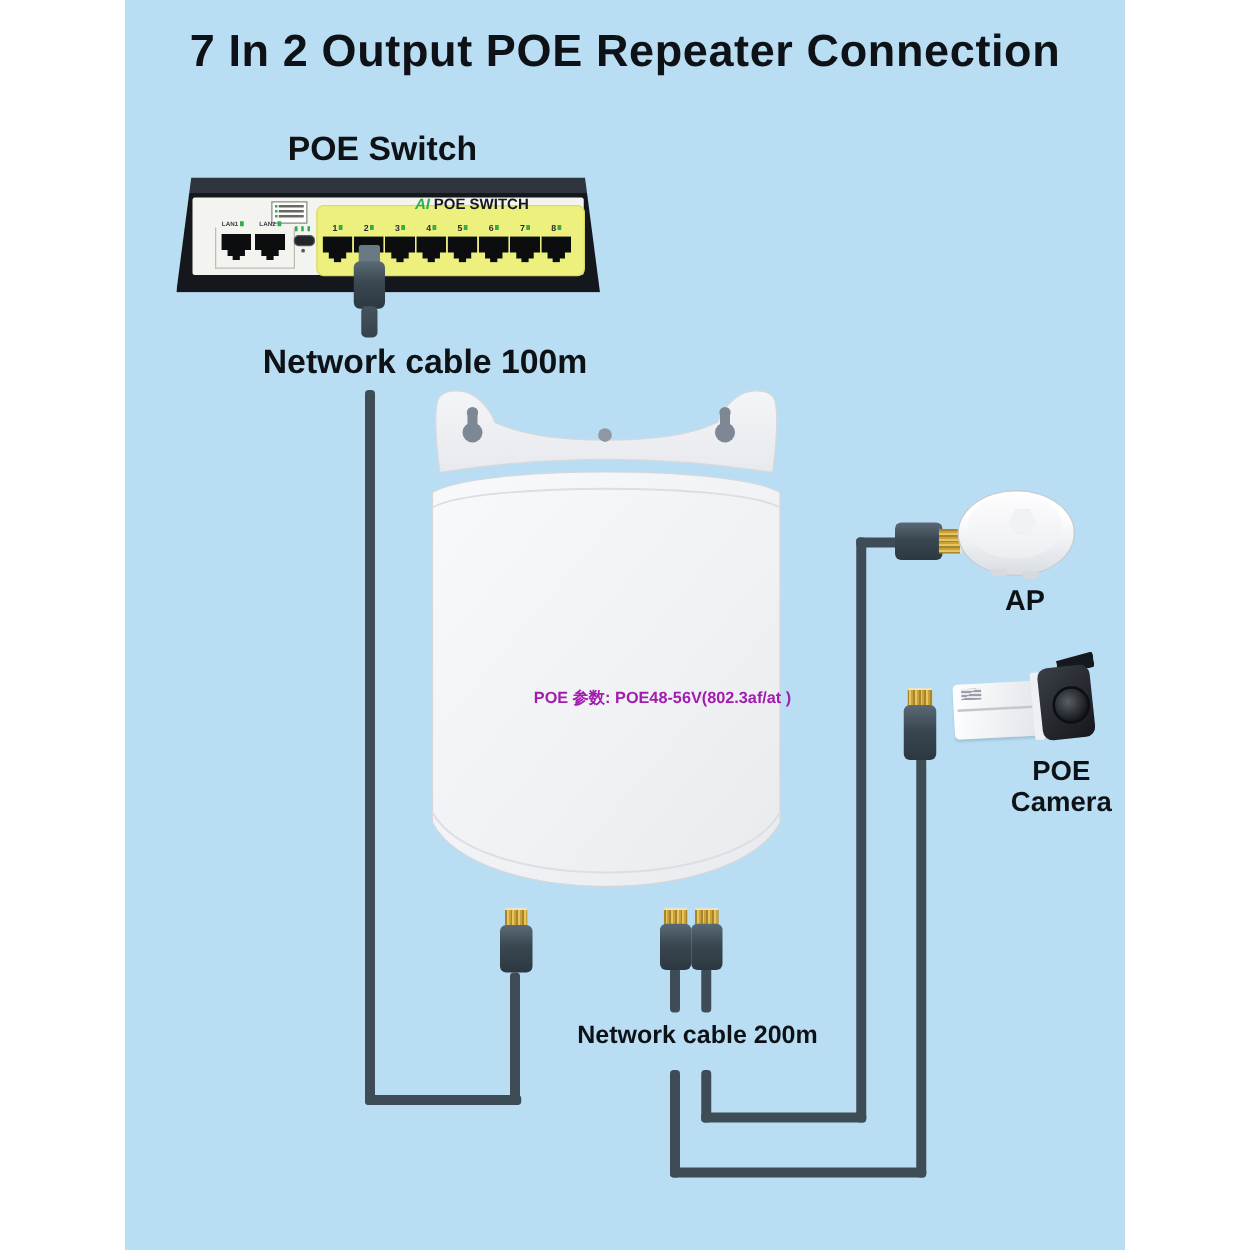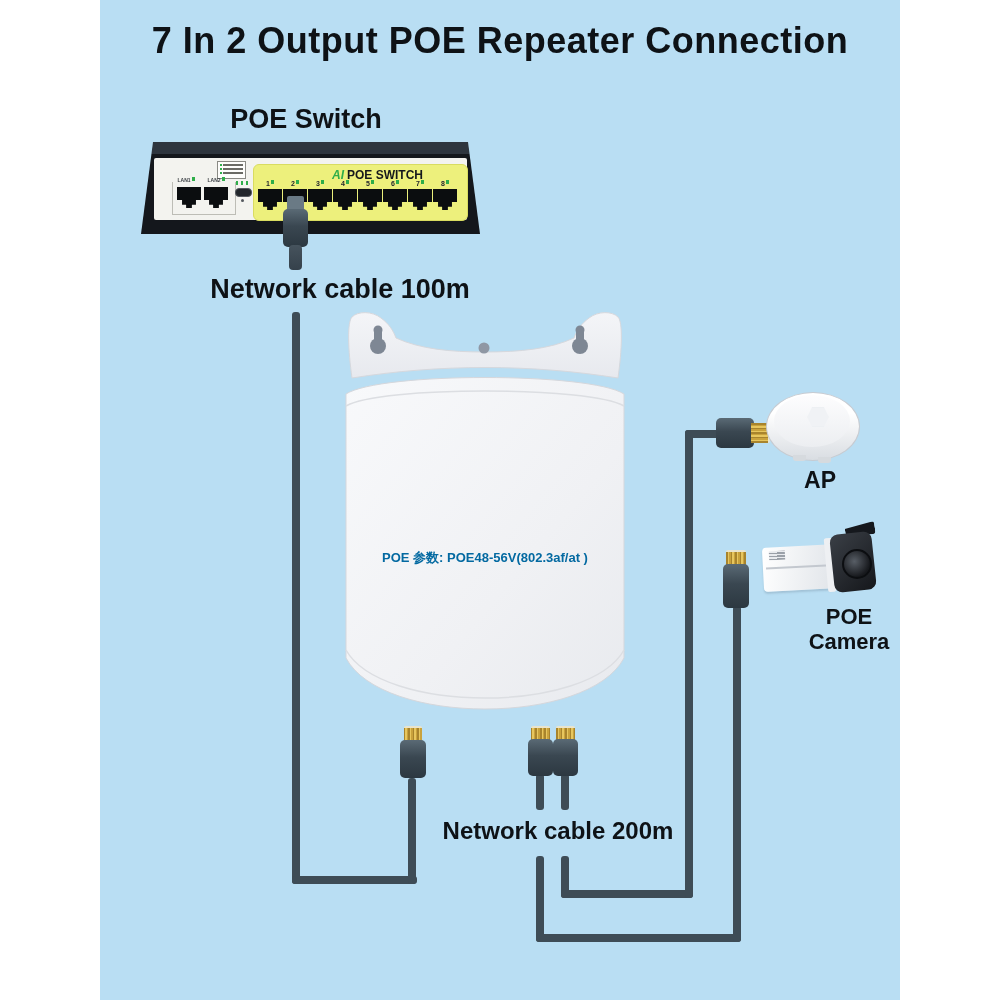--- a/index.html
+++ b/index.html
@@ -65,21 +65,21 @@
     <div class="infoline"></div>
     <div class="infoline"></div>
   </div>
   <div class="abs" style="left:236px;top:181px;width:2px;height:4px;background:#2fae4a;z-index:5;"></div>
   <div class="abs" style="left:241px;top:181px;width:2px;height:4px;background:#2fae4a;z-index:5;"></div>
   <div class="abs" style="left:246px;top:181px;width:2px;height:4px;background:#2fae4a;z-index:5;"></div>
   <div class="abs" style="left:235px;top:188px;width:15px;height:7px;background:#22262b;border:1px solid #55595f;border-radius:4px;z-index:5;"></div>
   <div class="abs" style="left:241px;top:199px;width:3px;height:3px;background:#55595f;border-radius:50%;z-index:5;"></div>
 
   <div class="abs" style="left:253px;top:164px;width:213px;height:55px;background:#edf07c;border:1px solid #d9dc60;border-radius:6px;z-index:4;"></div>
-  <div class="abs" style="left:253px;top:168px;width:249px;height:13px;text-align:center;font-size:12px;font-weight:bold;z-index:5;color:#15181c;"><span style="color:#2fae4a;font-style:italic;margin-right:3px;">AI</span><span>POE SWITCH</span></div>
+  <div class="abs" style="left:253px;top:156px;width:249px;height:13px;text-align:center;font-size:12px;font-weight:bold;z-index:5;color:#15181c;"><span style="color:#2fae4a;font-style:italic;margin-right:3px;">AI</span><span>POE SWITCH</span></div>
 
   <div class="pnum" style="left:258px;"><span>1</span><span class="gm"></span></div>
   <div class="pnum" style="left:283px;"><span>2</span><span class="gm"></span></div>
   <div class="pnum" style="left:308px;"><span>3</span><span class="gm"></span></div>
   <div class="pnum" style="left:333px;"><span>4</span><span class="gm"></span></div>
   <div class="pnum" style="left:358px;"><span>5</span><span class="gm"></span></div>
   <div class="pnum" style="left:383px;"><span>6</span><span class="gm"></span></div>
   <div class="pnum" style="left:408px;"><span>7</span><span class="gm"></span></div>
   <div class="pnum" style="left:433px;"><span>8</span><span class="gm"></span></div>
 
@@ -90,21 +90,21 @@
   <div class="rj45" style="left:358px;top:189px;width:24px;height:21px;"></div>
   <div class="rj45" style="left:383px;top:189px;width:24px;height:21px;"></div>
   <div class="rj45" style="left:408px;top:189px;width:24px;height:21px;"></div>
   <div class="rj45" style="left:433px;top:189px;width:24px;height:21px;"></div>
 
   <div class="abs" style="left:287px;top:196px;width:17px;height:16px;background:#6a7a85;border-radius:2px;z-index:5;"></div>
   <div class="plugbody" style="left:283px;top:209px;width:25px;height:38px;z-index:5;"></div>
   <div class="boot" style="left:289px;top:245px;width:13px;height:25px;z-index:5;"></div>
 
   <div class="lbl" style="left:180px;top:274px;width:320px;font-size:27px;">Network cable 100m</div>
-  <div class="lbl" style="left:408px;top:817px;width:300px;font-size:24px;">Network cable 200m</div>
+  <div class="lbl" style="left:408px;top:817px;width:300px;font-size:20px;">Network cable 200m</div>
 
   <svg class="abs" style="left:320px;top:295px;z-index:2;" width="330" height="440" viewBox="320 295 330 440">
     <defs>
       <linearGradient id="gplate" x1="0" y1="0" x2="0" y2="1">
         <stop offset="0" stop-color="#f4f5f8"></stop>
           <stop offset="1" stop-color="#e7e9ee"></stop>
       </linearGradient>
       <linearGradient id="gbody" x1="0" y1="0" x2="1" y2="1">
         <stop offset="0" stop-color="#f8f9fb"></stop>
           <stop offset="0.6" stop-color="#f0f1f4"></stop>
@@ -124,21 +124,21 @@
       <circle cx="580" cy="330" r="4.5"></circle>
         <circle cx="580" cy="346" r="8"></circle>
       <rect x="576" y="330" width="8" height="16"></rect>
     </g>
     <circle cx="484" cy="348" r="5.5" fill="#8f97a4"></circle>
     <path d="M 346,394 C 380,372 590,372 624,394 L 624,658 C 588,726 382,726 346,658 Z" fill="url(#gbody)" stroke="#d5d7dc" stroke-width="1"></path>
     <path d="M 346,406 C 380,386 590,386 624,406" fill="none" stroke="#dcdee2" stroke-width="1.5"></path>
     <path d="M 346,650 C 382,714 588,714 624,650" fill="none" stroke="#dcdee2" stroke-width="1.5"></path>
   </svg>
   <div class="abs" style="left:346px;top:549px;width:278px;text-align:center;font-size:13px;font-weight:bold;
-       color:#0369a1;z-index:3;">POE 参数: POE48-56V(802.3af/at )</div>
+       color:#a21caf;z-index:3;padding-left:45px;">POE 参数: POE48-56V(802.3af/at )</div>
 
   <div class="gold" style="left:404px;top:726px;width:18px;height:16px;"></div>
   <div class="plugbody" style="left:400px;top:740px;width:26px;height:38px;"></div>
   <div class="gold" style="left:531px;top:726px;width:19px;height:15px;"></div>
   <div class="plugbody" style="left:528px;top:739px;width:25px;height:37px;"></div>
   <div class="gold" style="left:556px;top:726px;width:19px;height:15px;"></div>
   <div class="plugbody" style="left:553px;top:739px;width:25px;height:37px;"></div>
 
   <div class="plugbody" style="left:716px;top:418px;width:38px;height:30px;background:linear-gradient(180deg,#55ririle 0,#4a5a66,#303d47);"></div>
   <div class="gold-h" style="left:751px;top:423px;width:17px;height:20px;"></div>

